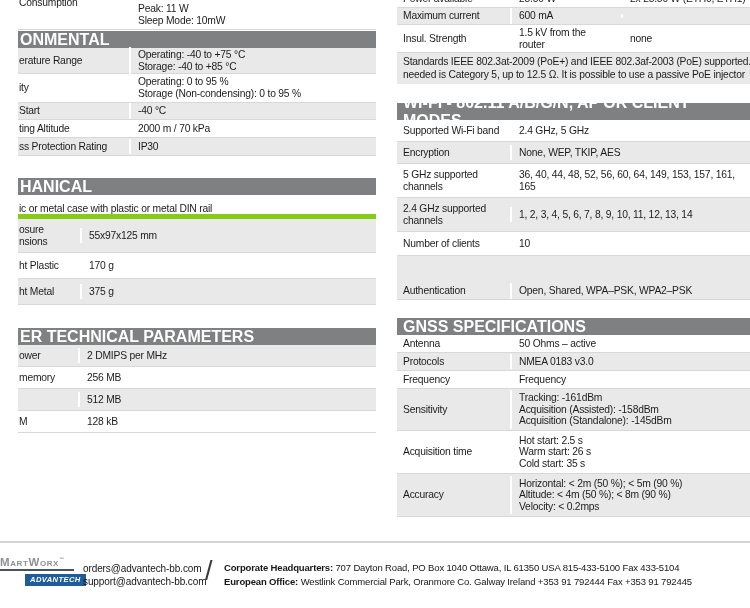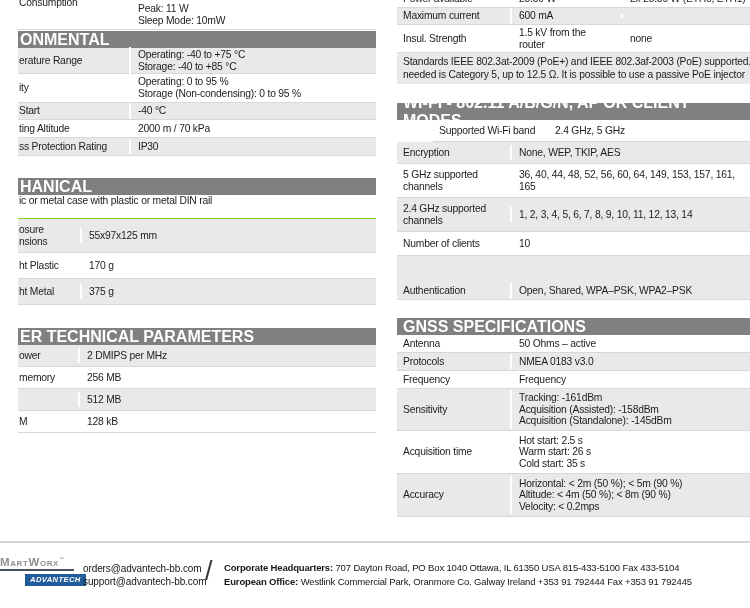--- a/index.html
+++ b/index.html
@@ -15,21 +15,21 @@
   .row.gray{background:#e9e9e9;}
   .cell{box-sizing:border-box;white-space:pre-line;line-height:11.6px;padding:2px 4px 2px 2px;}
   .label{flex:0 0 auto;}
   .value{flex:1 1 auto;border-left:2px solid #fff;padding-left:7px;}
   .col-left .label{width:111px;padding-left:1px;}
   .mech .label{width:62px;}
   .other .label{width:60px;}
   .col-right .label{width:113px;padding-left:6px;}
   .poe .v1{flex:0 0 111px;border-left:2px solid #fff;padding-left:7px;box-sizing:border-box;white-space:pre-line;line-height:11.6px;}
   .poe .v2{flex:1 1 auto;border-left:2px solid #fff;padding-left:7px;box-sizing:border-box;white-space:pre-line;line-height:11.6px;}
-  .span-row{display:flex;align-items:flex-start;box-sizing:border-box;border-bottom:1px solid #84cc16;background:#fff;padding-left:1px;}
+  .span-row{display:flex;align-items:flex-end;box-sizing:border-box;border-bottom:5px solid #84cc16;background:#fff;padding-left:1px;}
   .note-row{background:#e9e9e9;box-sizing:border-box;padding:3px 0 3px 6px;line-height:12.5px;}
   .note-row div{white-space:nowrap;overflow:visible;}
   .cut-top{align-self:flex-start;margin-top:-5px;}
   .topvals{align-self:flex-start;padding-top:3px;}
   
   .footrule{position:absolute;left:0;top:541px;width:750px;height:2px;background:#d4d4d4;}
   .logo{position:absolute;left:0;top:553px;width:74px;}
   .logo-word{font-variant:small-caps;font-weight:bold;font-size:11.5px;letter-spacing:0.6px;color:#8e9093;line-height:12px;white-space:nowrap;}
   .logo-tm{font-size:5px;vertical-align:super;letter-spacing:0;}
   .logo-line{width:74px;height:2px;background:#49545e;margin-top:1px;}
@@ -143,21 +143,21 @@
         <div class="cell v2">none</div>
       </div>
       <div class="note-row" style="height:31px;">
         <div>Standards IEEE 802.3at-2009 (PoE+) and IEEE 802.3af-2003 (PoE) supported. Ca</div>
         <div>needed is Category 5, up to 12.5 Ω. It is possible to use a passive PoE injector</div>
       </div>
     </section>
 
     <section style="margin-top:19px;">
       <div class="thead">WI-FI - 802.11 A/B/G/N, AP OR CLIENT MODES</div>
-      <div class="row" style="height:22px;margin-left:36px;">
+      <div class="row" style="height:22px;">
         <div class="cell label">Supported Wi-Fi band</div>
         <div class="cell value">2.4 GHz, 5 GHz</div>
       </div>
       <div class="row gray" style="height:22px;">
         <div class="cell label">Encryption</div>
         <div class="cell value">None, WEP, TKIP, AES</div>
       </div>
       <div class="row" style="height:34px;">
         <div class="cell label">5 GHz supported
 channels</div>

